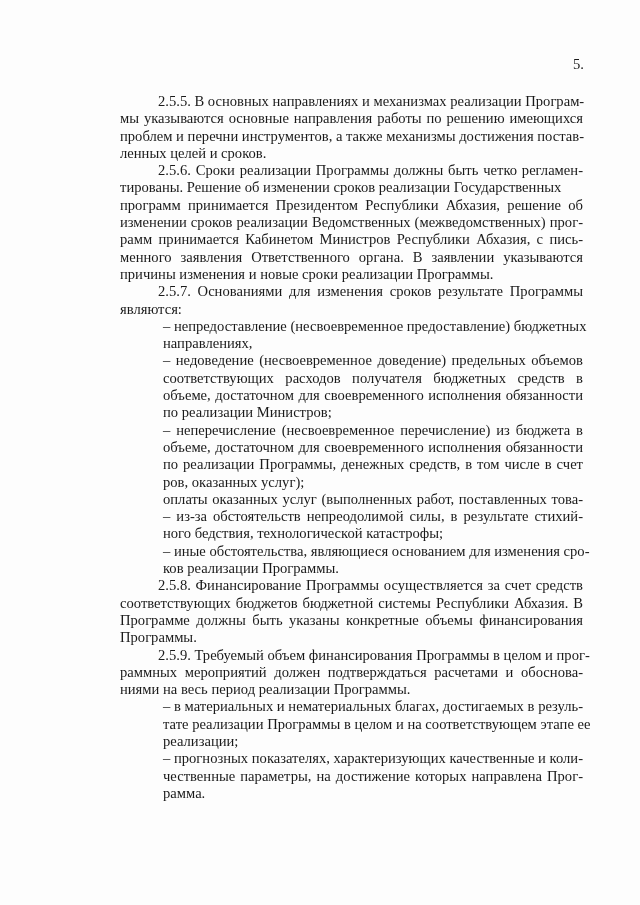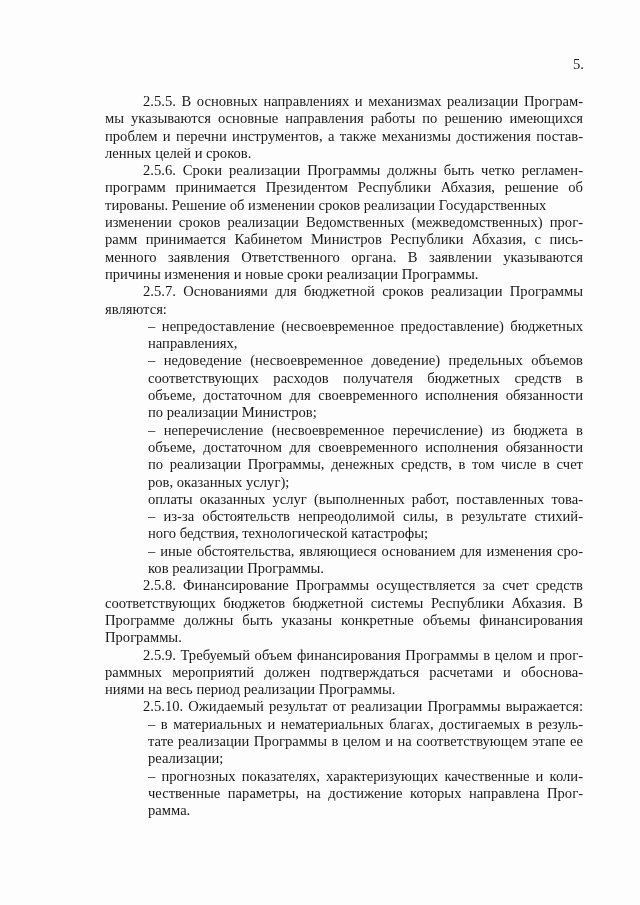--- a/index.html
+++ b/index.html
@@ -15,20 +15,21 @@
     position: absolute; top: 56px; right: 56px;
     font-size: 14.6px;
   }
   .body-text {
     position: absolute; left: 105px; top: 93px; width: 478px;
   }
   .line {
     height: 17.3px; line-height: 17.3px; white-space: nowrap;
     text-align: justify; text-align-last: justify;
     overflow: visible;
+    margin-left: 15px;
   }
   .line.last { text-align-last: left; }
   .line.indent { padding-left: 38px; }
   .item-wrap { margin-left: 43px; }
   .item-wrap .line { padding-left: 0; }
 </style>
 </head>
 <body>
 
 <div class="page">
@@ -38,30 +39,30 @@
 
     <div>
       <div class="line indent">2.5.5. В основных направлениях и механизмах реализации Програм-</div>
       <div class="line">мы указываются основные направления работы по решению имеющихся</div>
       <div class="line">проблем и перечни инструментов, а также механизмы достижения постав-</div>
       <div class="line last">ленных целей и сроков.</div>
     </div>
 
     <div>
       <div class="line indent">2.5.6. Сроки реализации Программы должны быть четко регламен-</div>
+      <div class="line last">тированы. Решение об изменении сроков реализации Государственных</div>
       <div class="line">программ принимается Президентом Республики Абхазия, решение об</div>
-      <div class="line last">тированы. Решение об изменении сроков реализации Государственных</div>
       <div class="line">изменении сроков реализации Ведомственных (межведомственных) прог-</div>
       <div class="line">рамм принимается Кабинетом Министров Республики Абхазия, с пись-</div>
       <div class="line">менного заявления Ответственного органа. В заявлении указываются</div>
       <div class="line last">причины изменения и новые сроки реализации Программы.</div>
     </div>
 
     <div>
-      <div class="line indent">2.5.7. Основаниями для бюджетной сроков реализации Программы</div>
+      <div class="line indent">2.5.7. Основаниями для изменения сроков результате Программы</div>
       <div class="line last">являются:</div>
 
       <div class="item-wrap">
         <div class="line">– непредоставление (несвоевременное предоставление) бюджетных</div>
         <div class="line last">направлениях,</div>
       </div>
       <div class="item-wrap">
         <div class="line">– недоведение (несвоевременное доведение) предельных объемов</div>
         <div class="line">соответствующих расходов получателя бюджетных средств в</div>
         <div class="line">объеме, достаточном для своевременного исполнения обязанности</div>
@@ -91,21 +92,20 @@
       <div class="line last">Программы.</div>
     </div>
 
     <div>
       <div class="line indent">2.5.9. Требуемый объем финансирования Программы в целом и прог-</div>
       <div class="line">раммных мероприятий должен подтверждаться расчетами и обоснова-</div>
       <div class="line last">ниями на весь период реализации Программы.</div>
     </div>
 
     <div>
-      <div class="line indent">2.5.10. Ожидаемый результат от реализации Программы выражается:</div>
 
       <div class="item-wrap">
         <div class="line">– в материальных и нематериальных благах, достигаемых в резуль-</div>
         <div class="line">тате реализации Программы в целом и на соответствующем этапе ее</div>
         <div class="line last">реализации;</div>
       </div>
       <div class="item-wrap">
         <div class="line">– прогнозных показателях, характеризующих качественные и коли-</div>
         <div class="line">чественные параметры, на достижение которых направлена Прог-</div>
         <div class="line last">рамма.</div>

